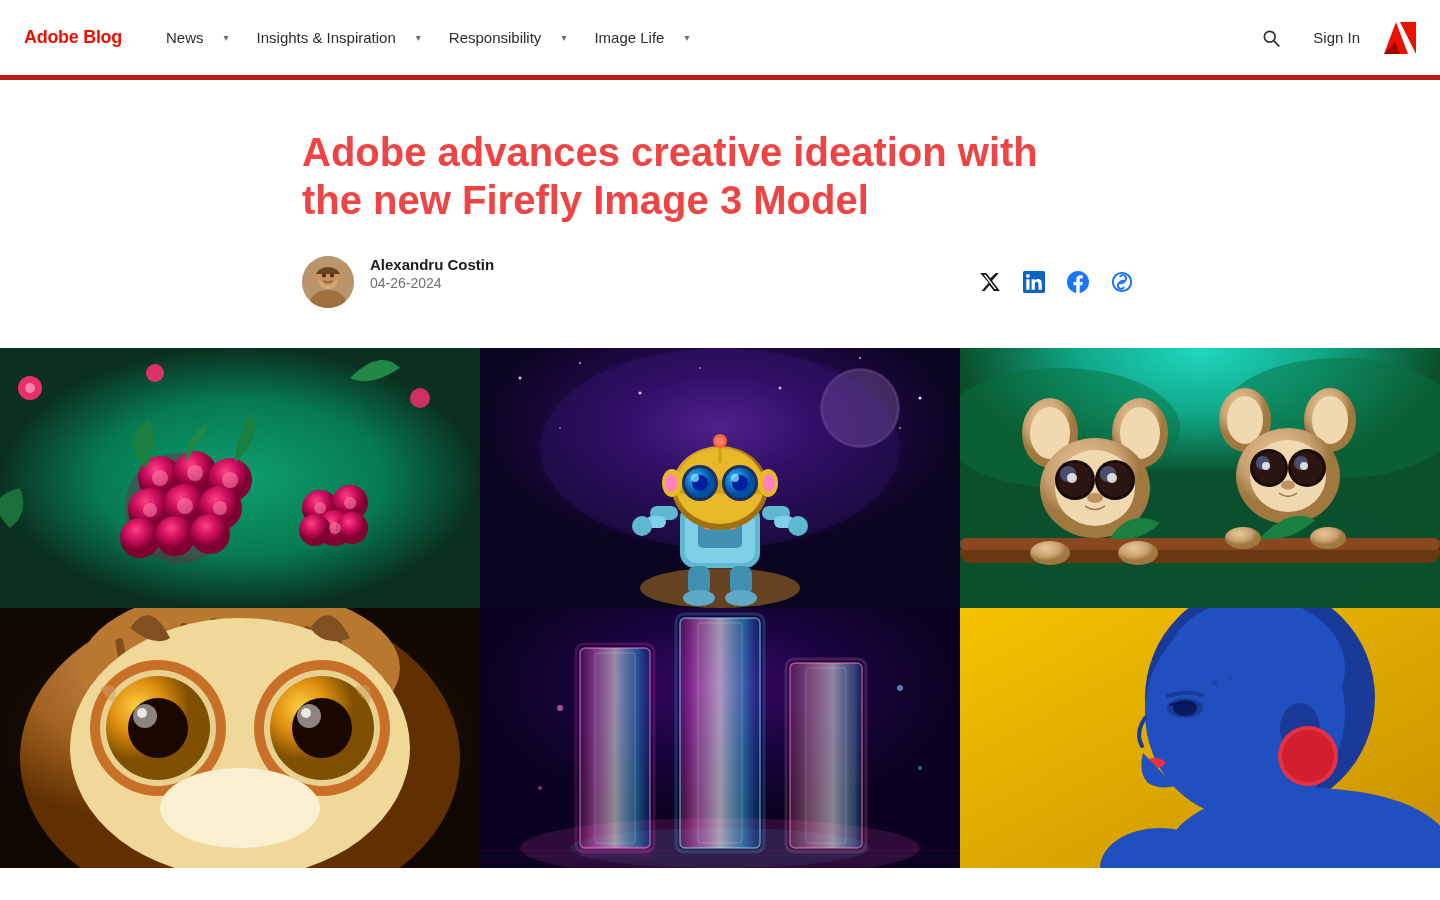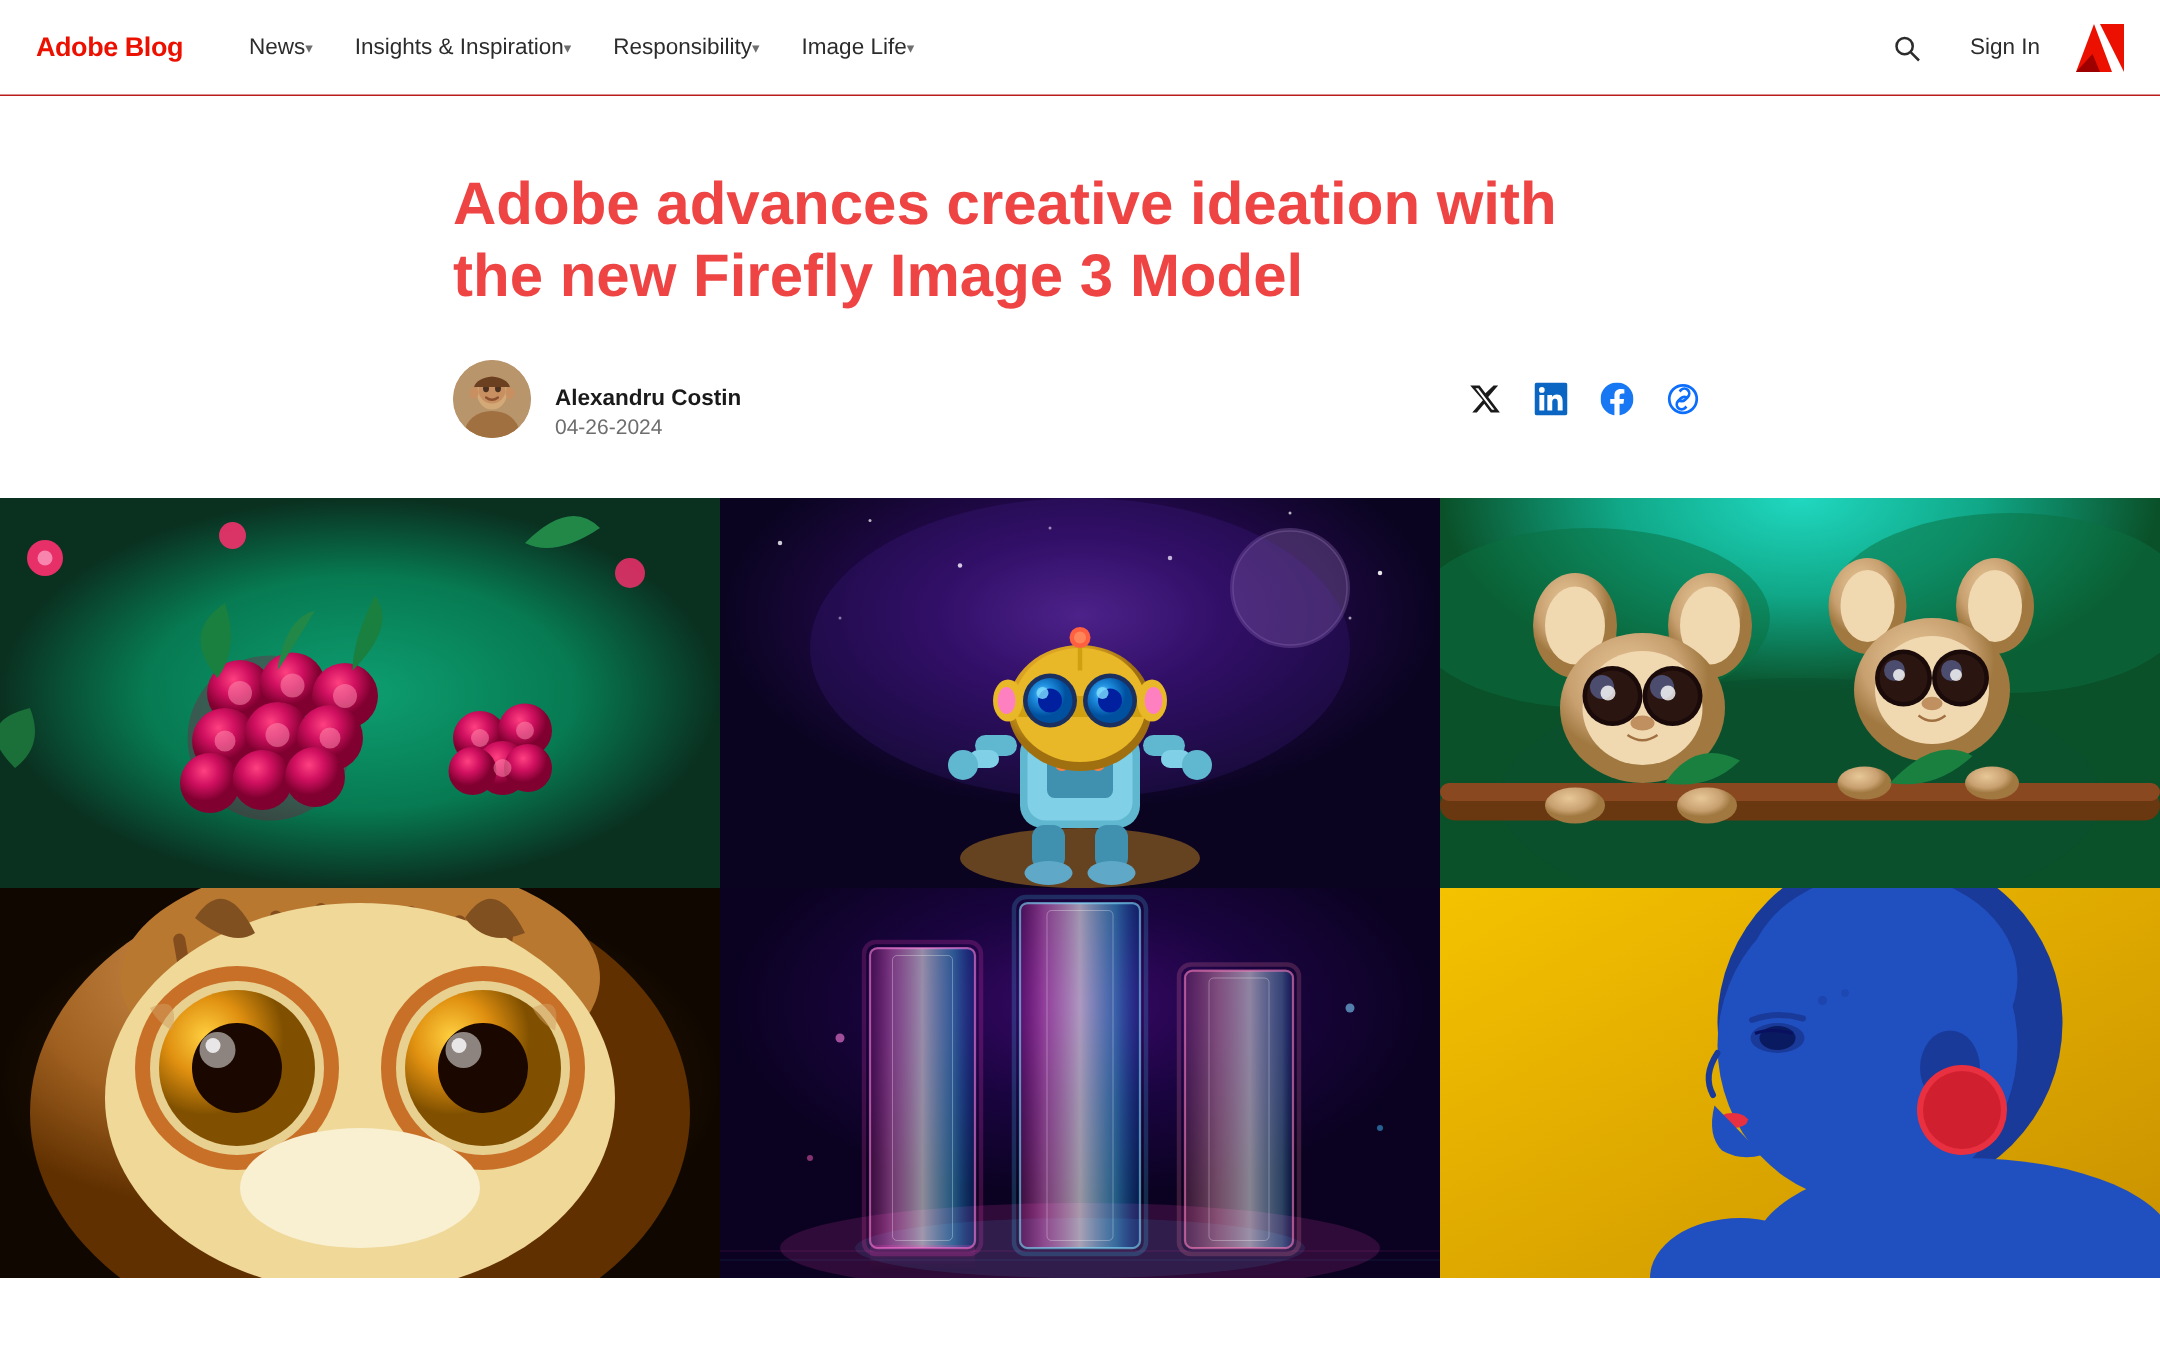--- a/index.html
+++ b/index.html
@@ -2,32 +2,32 @@
 <html><head>
   <meta charset="utf-8">
   <style>
     *, *::before, *::after { box-sizing: border-box; margin: 0; padding: 0; }
     body { font-family: 'Adobe Clean', Arial, sans-serif; background: #fff; color: #2c2c2c; overflow-x: hidden; }
 
     
     nav {
       position: sticky; top: 0; z-index: 100;
       display: flex; align-items: center;
-      height: 64px; padding: 0 24px;
+      height: 80px; padding: 0 24px;
       background: #fff;
-      border-bottom: 1px solid #b91c1c;
+      border-bottom: 5px solid #b91c1c;
     }
     .nav-logo {
       font-size: 18px; font-weight: 700; color: #eb1000;
       text-decoration: none; margin-right: 32px; white-space: nowrap;
       letter-spacing: -0.3px;
     }
     .nav-links { display: flex; align-items: center; gap: 4px; flex: 1; }
     .nav-item {
-      display: flex; align-items: center; gap: 0;
+      display: flex; align-items: center; gap: 20px;
       padding: 8px 12px; font-size: 15px; color: #2c2c2c;
       cursor: pointer; border-radius: 4px;
       user-select: none; white-space: nowrap;
     }
     .nav-item .chevron { font-size: 10px; color: #6e6e6e; }
     .nav-right { display: flex; align-items: center; gap: 16px; margin-left: auto; }
     .search-icon-btn {
       background: none; border: none; cursor: pointer;
       font-size: 18px; color: #2c2c2c; padding: 8px;
       display: flex; align-items: center;
@@ -50,21 +50,21 @@
       font-size: 11px; font-weight: 700; letter-spacing: 1.5px;
       color: #6e6e6e; text-transform: uppercase; margin-bottom: 16px;
     }
     .article-title {
       font-size: 40px; font-weight: 700; line-height: 1.2;
       color: #ef4444; margin-bottom: 32px; max-width: 760px;
     }
     .author-row {
       display: flex; align-items: center; justify-content: space-between;
     }
-    .author-info { display: flex; align-items: flex-end; gap: 16px; }
+    .author-info { display: flex; align-items: flex-start; gap: 16px; }
     .author-avatar {
       width: 52px; height: 52px; border-radius: 50%; overflow: hidden;
       background: #c0a080; flex-shrink: 0;
     }
     .author-avatar svg { width: 100%; height: 100%; }
     .author-meta { display: flex; flex-direction: column; }
     .author-name { font-size: 15px; font-weight: 600; color: #1a1a1a; }
     .author-date { font-size: 14px; color: #6e6e6e; margin-top: 2px; }
     .share-icons { display: flex; align-items: center; gap: 12px; }
     .share-icon {

